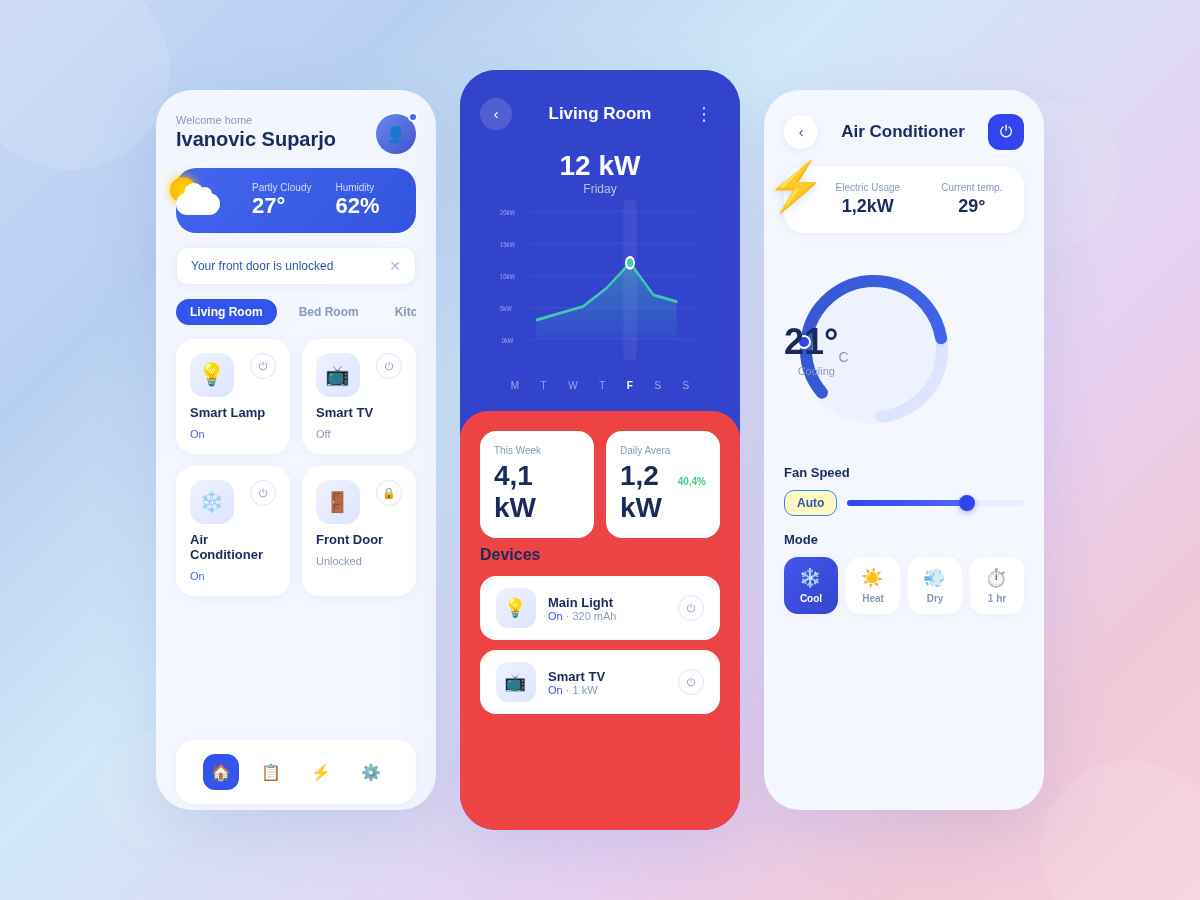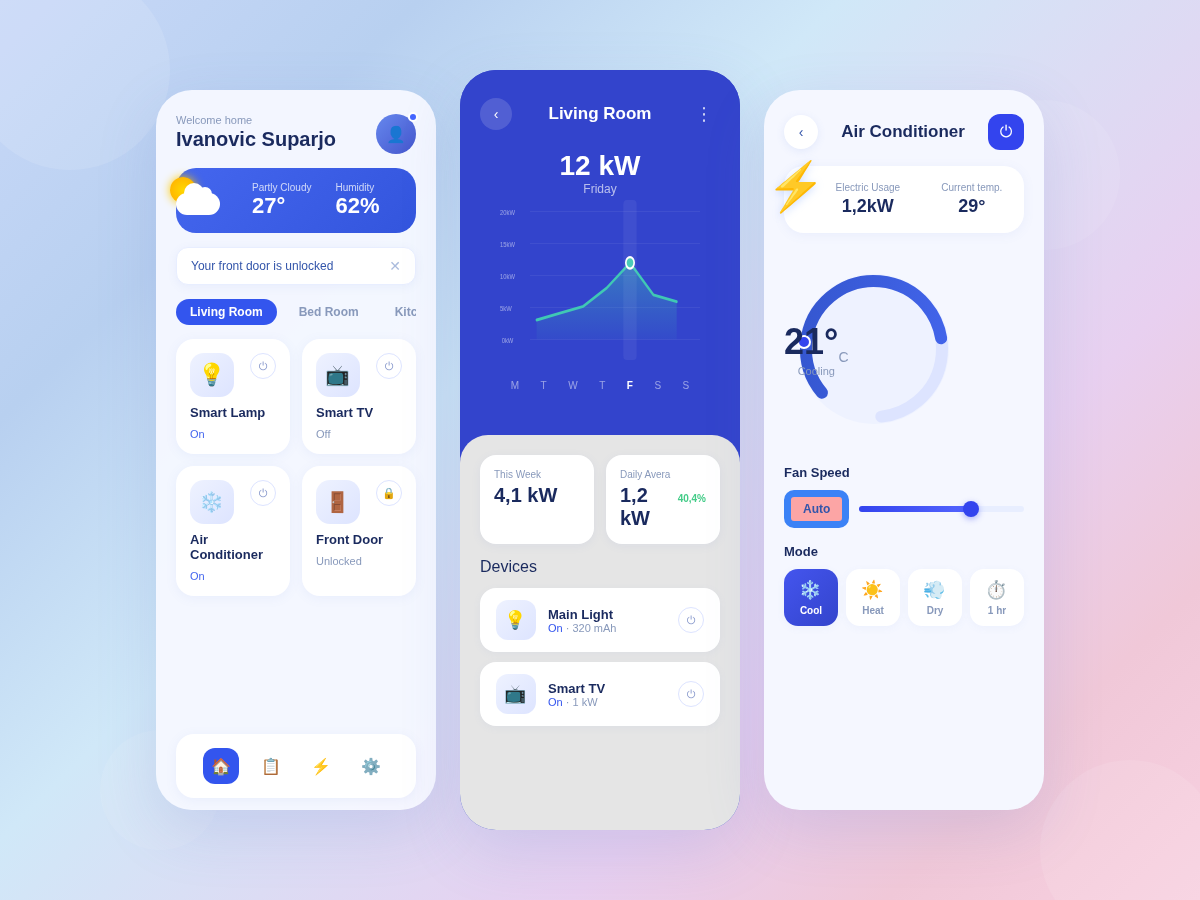--- a/index.html
+++ b/index.html
@@ -30,21 +30,21 @@
       border-radius: 36px;
       box-shadow: 0 20px 60px rgba(100,120,200,0.18);
       overflow: hidden;
       position: relative;
     }
 
     
     .phone1 {
       width: 280px;
       height: 720px;
-      padding: 24px 20px 12px;
+      padding: 24px 20px 6px;
       display: flex;
       flex-direction: column;
       gap: 14px;
       background: rgba(245,248,255,0.95);
     }
 
     .phone1-header {
       display: flex;
       justify-content: space-between;
       align-items: flex-start;
@@ -363,28 +363,27 @@
       font-size: 10px;
       color: rgba(255,255,255,0.5);
       font-weight: 500;
     }
     .chart-x-label.active {
       color: white;
       font-weight: 700;
     }
 
     .phone2-bottom {
-      background: #e5e5e5;
+      background: #ef4444;
       border-radius: 28px 28px 0 0;
       flex: 1;
       padding: 20px;
       display: flex;
       flex-direction: column;
-      gap: 14px;
-      margin-top: 24px;
+      gap: 8px;
     }
 
     .stats-row {
       display: grid;
       grid-template-columns: 1fr 1fr;
       gap: 12px;
     }
     .stat-card {
       background: white;
       border-radius: 16px;
@@ -395,34 +394,34 @@
       font-size: 10px;
       color: #8899bb;
       margin-bottom: 4px;
     }
     .stat-value-row {
       display: flex;
       align-items: baseline;
       justify-content: space-between;
     }
     .stat-value {
-      font-size: 20px;
+      font-size: 28px;
       font-weight: 700;
       color: #1a2a5e;
     }
     .stat-badge {
       font-size: 10px;
       font-weight: 600;
       color: #44cc88;
     }
 
     .devices-section {}
     .devices-title {
       font-size: 16px;
-      font-weight: 400;
+      font-weight: 700;
       color: #1a2a5e;
       margin-bottom: 12px;
     }
     .device-list-item {
       background: white;
       border-radius: 16px;
       padding: 12px 16px;
       display: flex;
       align-items: center;
       gap: 12px;
@@ -560,22 +559,22 @@
       font-weight: 600;
       color: #1a2a5e;
       margin-bottom: 10px;
     }
     .fan-speed-row {
       display: flex;
       align-items: center;
       gap: 10px;
     }
     .fan-auto-badge {
-      background: #fca5a5;
-      border: 7px solid #3b82f6;
+      background: #fef9c3;
+      border: 1px solid #3b82f6;
       border-radius: 10px;
       padding: 5px 12px;
       font-size: 12px;
       color: #3355aa;
       font-weight: 600;
       white-space: nowrap;
     }
     .slider-track {
       flex: 1;
       height: 6px;

